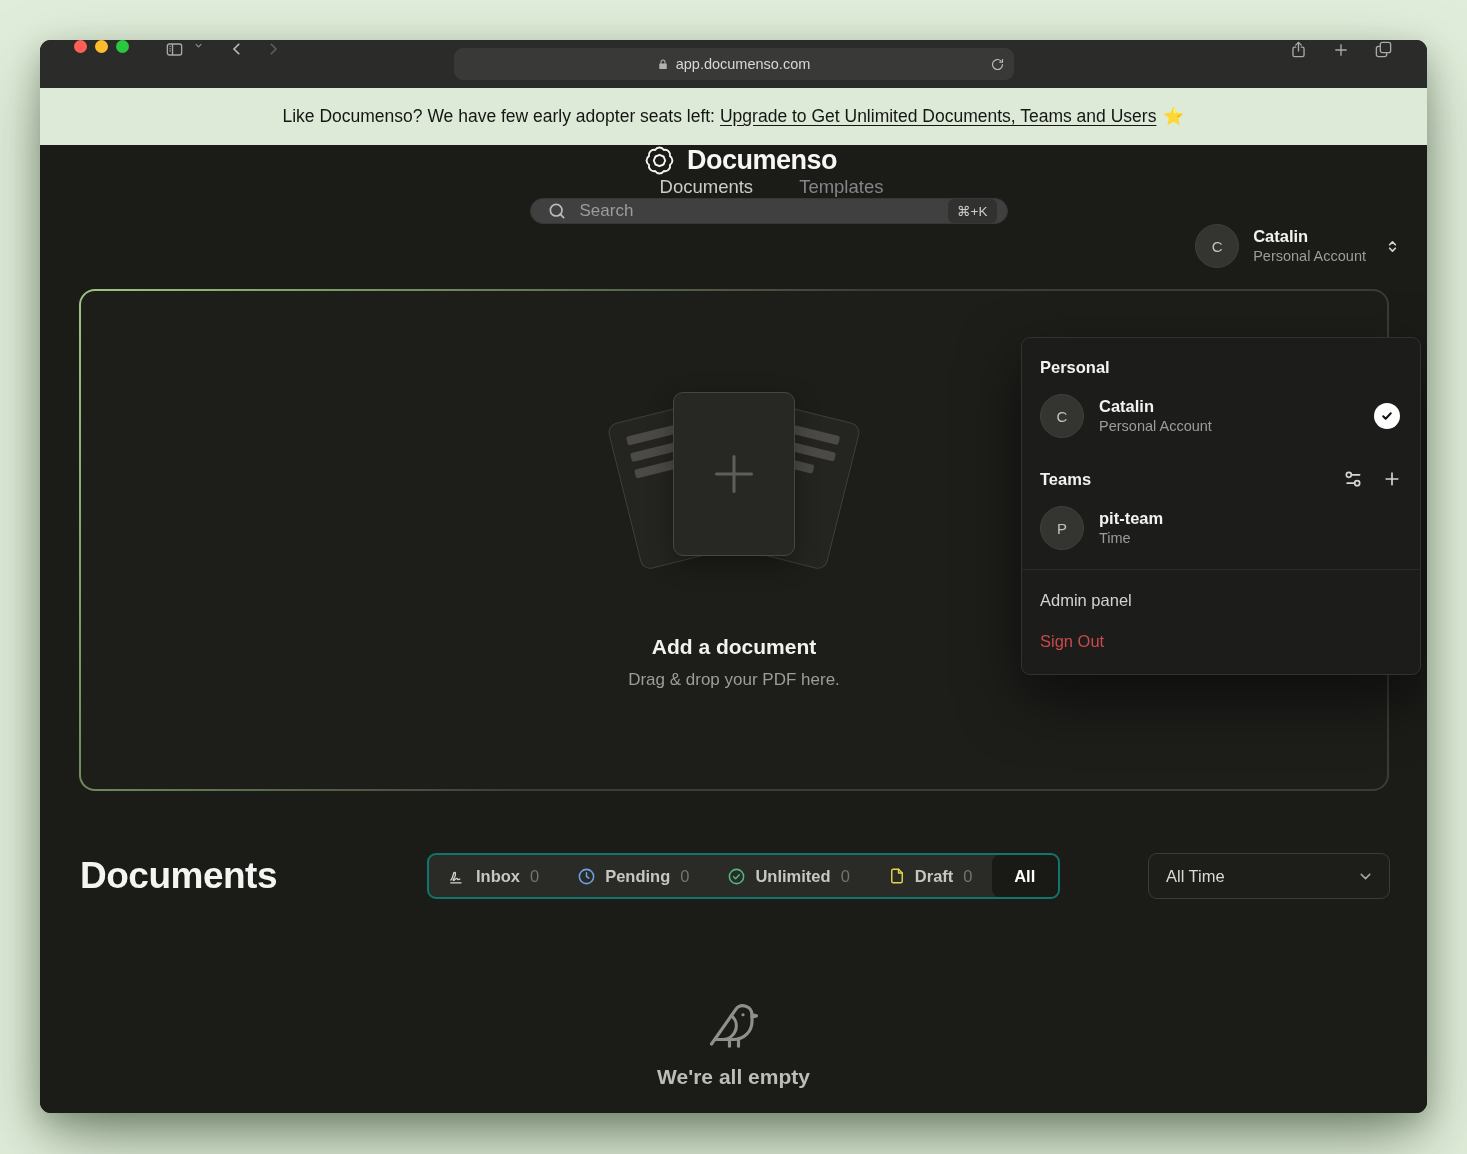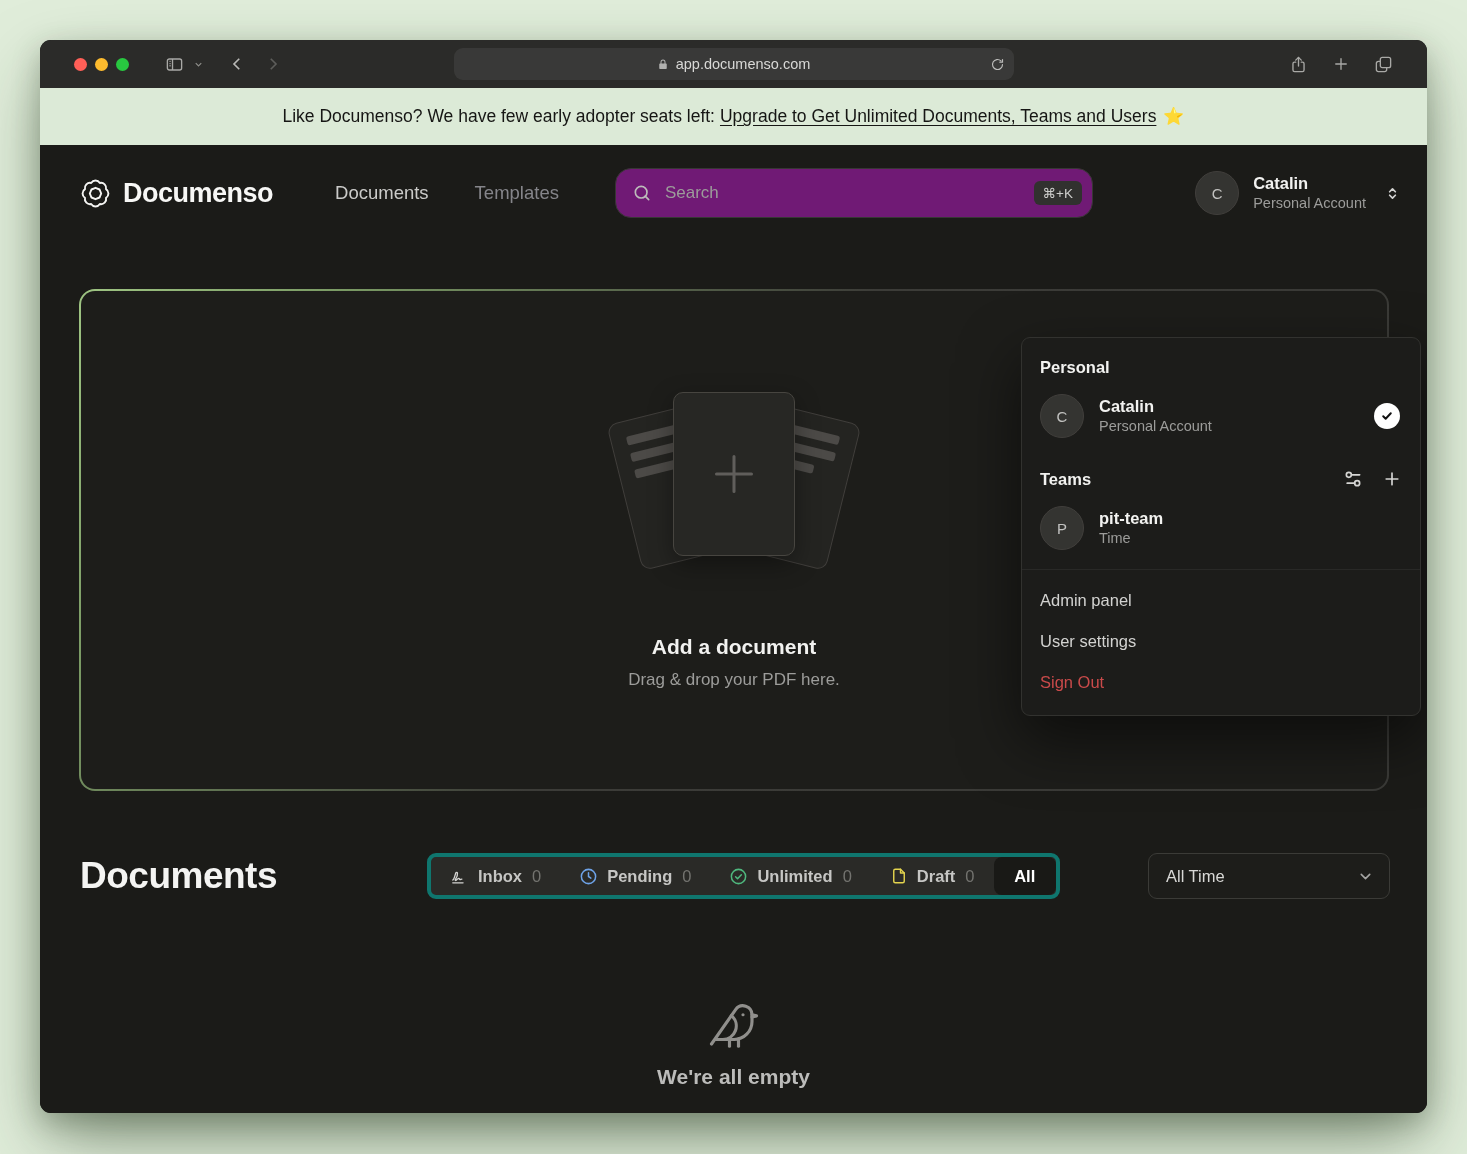--- a/index.html
+++ b/index.html
@@ -14,21 +14,21 @@
   .window {
     position:absolute; left:40px; top:40px; width:1387px; height:1073px;
     border-radius:11px; overflow:hidden; background:#1b1b18;
     box-shadow:0 30px 70px -8px rgba(35,55,30,.5), 0 10px 28px rgba(35,55,30,.28);
     display:flex; flex-direction:column;
   }
 
   
   .toolbar {
     height:48px; flex:0 0 48px; background:#2b2b29;
-    display:flex; align-items:center; padding:0 34px; position:relative;
+    display:flex; align-items:flex-start; padding:0 34px; position:relative;
   }
   .traffic { display:flex; gap:8px; }
   .light { width:13px; height:13px; border-radius:50%; }
   .light.red{ background:#ff5f57; } .light.yellow{ background:#febc2e; } .light.green{ background:#28c840; }
   .tbtn { background:none; border:none; color:#a9a9a6; cursor:pointer; display:flex; align-items:center; }
   .tbtn.dim { color:#5d5d5a; }
   .tb-sidebar { margin-left:36px; }
   .tb-caret { margin-left:9px; color:#8d8d8a; }
   .tb-back { margin-left:24px; color:#b9b9b6; }
   .tb-fwd { margin-left:18px; }
@@ -47,32 +47,32 @@
     height:57px; flex:0 0 57px; background:#dcead7;
     display:flex; align-items:center; justify-content:center;
     font-size:17.5px; font-weight:500; color:#161614;text-align:right;
   }
   .banner a { color:#161614; text-decoration:underline; text-underline-offset:3px; margin-left:5px; }
   .banner .star { margin-left:7px; font-size:17px; color:#eec33d; }
 
   
   .app { flex:1; background:#1b1b18; position:relative; overflow:hidden; }
 
-  .app-header { height:96px; display:flex; align-items:center; padding:0 26px 0 40px; }
+  .app-header { height:96px; display:flex; align-items:center; padding:0 26px 0 40px;flex-direction:column; }
   .brand { display:flex; align-items:center; gap:12px; cursor:pointer; }
   .brand svg { color:#f5f5f3; }
   .brand .name { font-size:27px; font-weight:700; letter-spacing:-.5px; color:#f7f7f5; }
   .nav { display:flex; gap:46px; margin-left:62px; font-size:18.5px; font-weight:500; }
   .nav .item { cursor:pointer; }
   .nav .item.active { color:#cbcbc9; }
   .nav .item.inactive { color:#85858a; }
 
   .search {
     margin-left:56px; width:478px; height:50px; border:1px solid #373734; border-radius:16px;
-    background:#701a75; display:flex; align-items:center; padding:0 10px 0 16px; cursor:text;
+    background:#404040; display:flex; align-items:center; padding:0 10px 0 16px; cursor:text;
   }
   .search .mag { color:#bcbcba; }
   .search .ph { margin-left:13px; font-size:17px; color:#9c9c9a; }
   .search .kbd {
     margin-left:auto; background:#31312f; border-radius:6px; padding:4px 9px;
     font-size:13.5px; color:#cfcfcd;
   }
 
   .account { margin-left:auto; display:flex; align-items:center; gap:14px; cursor:pointer; }
   .avatar {
@@ -130,21 +130,21 @@
     box-shadow:0 8px 24px rgba(0,0,0,.35);
     display:flex; align-items:center; justify-content:center; color:#605e5b;
   }
   .dz-title { font-size:21px; font-weight:700; color:#f2f2f0; }
   .dz-sub { margin-top:11px; font-size:17px; color:#9c9c9a; }
 
   
   .docs-row { display:flex; align-items:center; margin:62px 37px 0 40px; }
   .docs-title { font-size:37px; font-weight:700; letter-spacing:-.5px; color:#f4f4f2; }
   .tabs {
-    margin-left:150px; width:633px; height:46px; border:4px solid #0f766e; border-radius:9px;
+    margin-left:150px; width:633px; height:46px; border:2px solid #0f766e; border-radius:9px;
     background:#2a2a27; display:flex; align-items:center; padding-right:0;
   }
   .tab { display:flex; align-items:center; gap:9px; padding:0 19px; font-size:16.5px; font-weight:600; color:#c6c6c4; cursor:pointer; height:100%; }
   .tab .cnt { color:#73736f; font-weight:500; margin-left:1px; }
   .tab .ic { display:flex; }
   .ic.sig { color:#d4d4d2; } .ic.clk { color:#6ea3e8; } .ic.chk { color:#4fb87e; } .ic.fil { color:#e4d44e; }
   .tab.all {
     margin-left:auto; width:79px; background:#191916; border-radius:8px;
     justify-content:center; color:#ffffff; font-weight:700; padding:0;
   }
@@ -431,18 +431,17 @@
       <div class="row">
         <div class="avatar">P</div>
         <div>
           <div class="r-name">pit-team</div>
           <div class="r-sub">Time</div>
         </div>
       </div>
 
       <div class="divider"></div>
       <div class="mi">Admin panel</div>
-      <div class="mi">User settings</div>
       <div class="mi danger">Sign Out</div>
     </div>
 
   </div>
 </div>
 
 </body></html>

